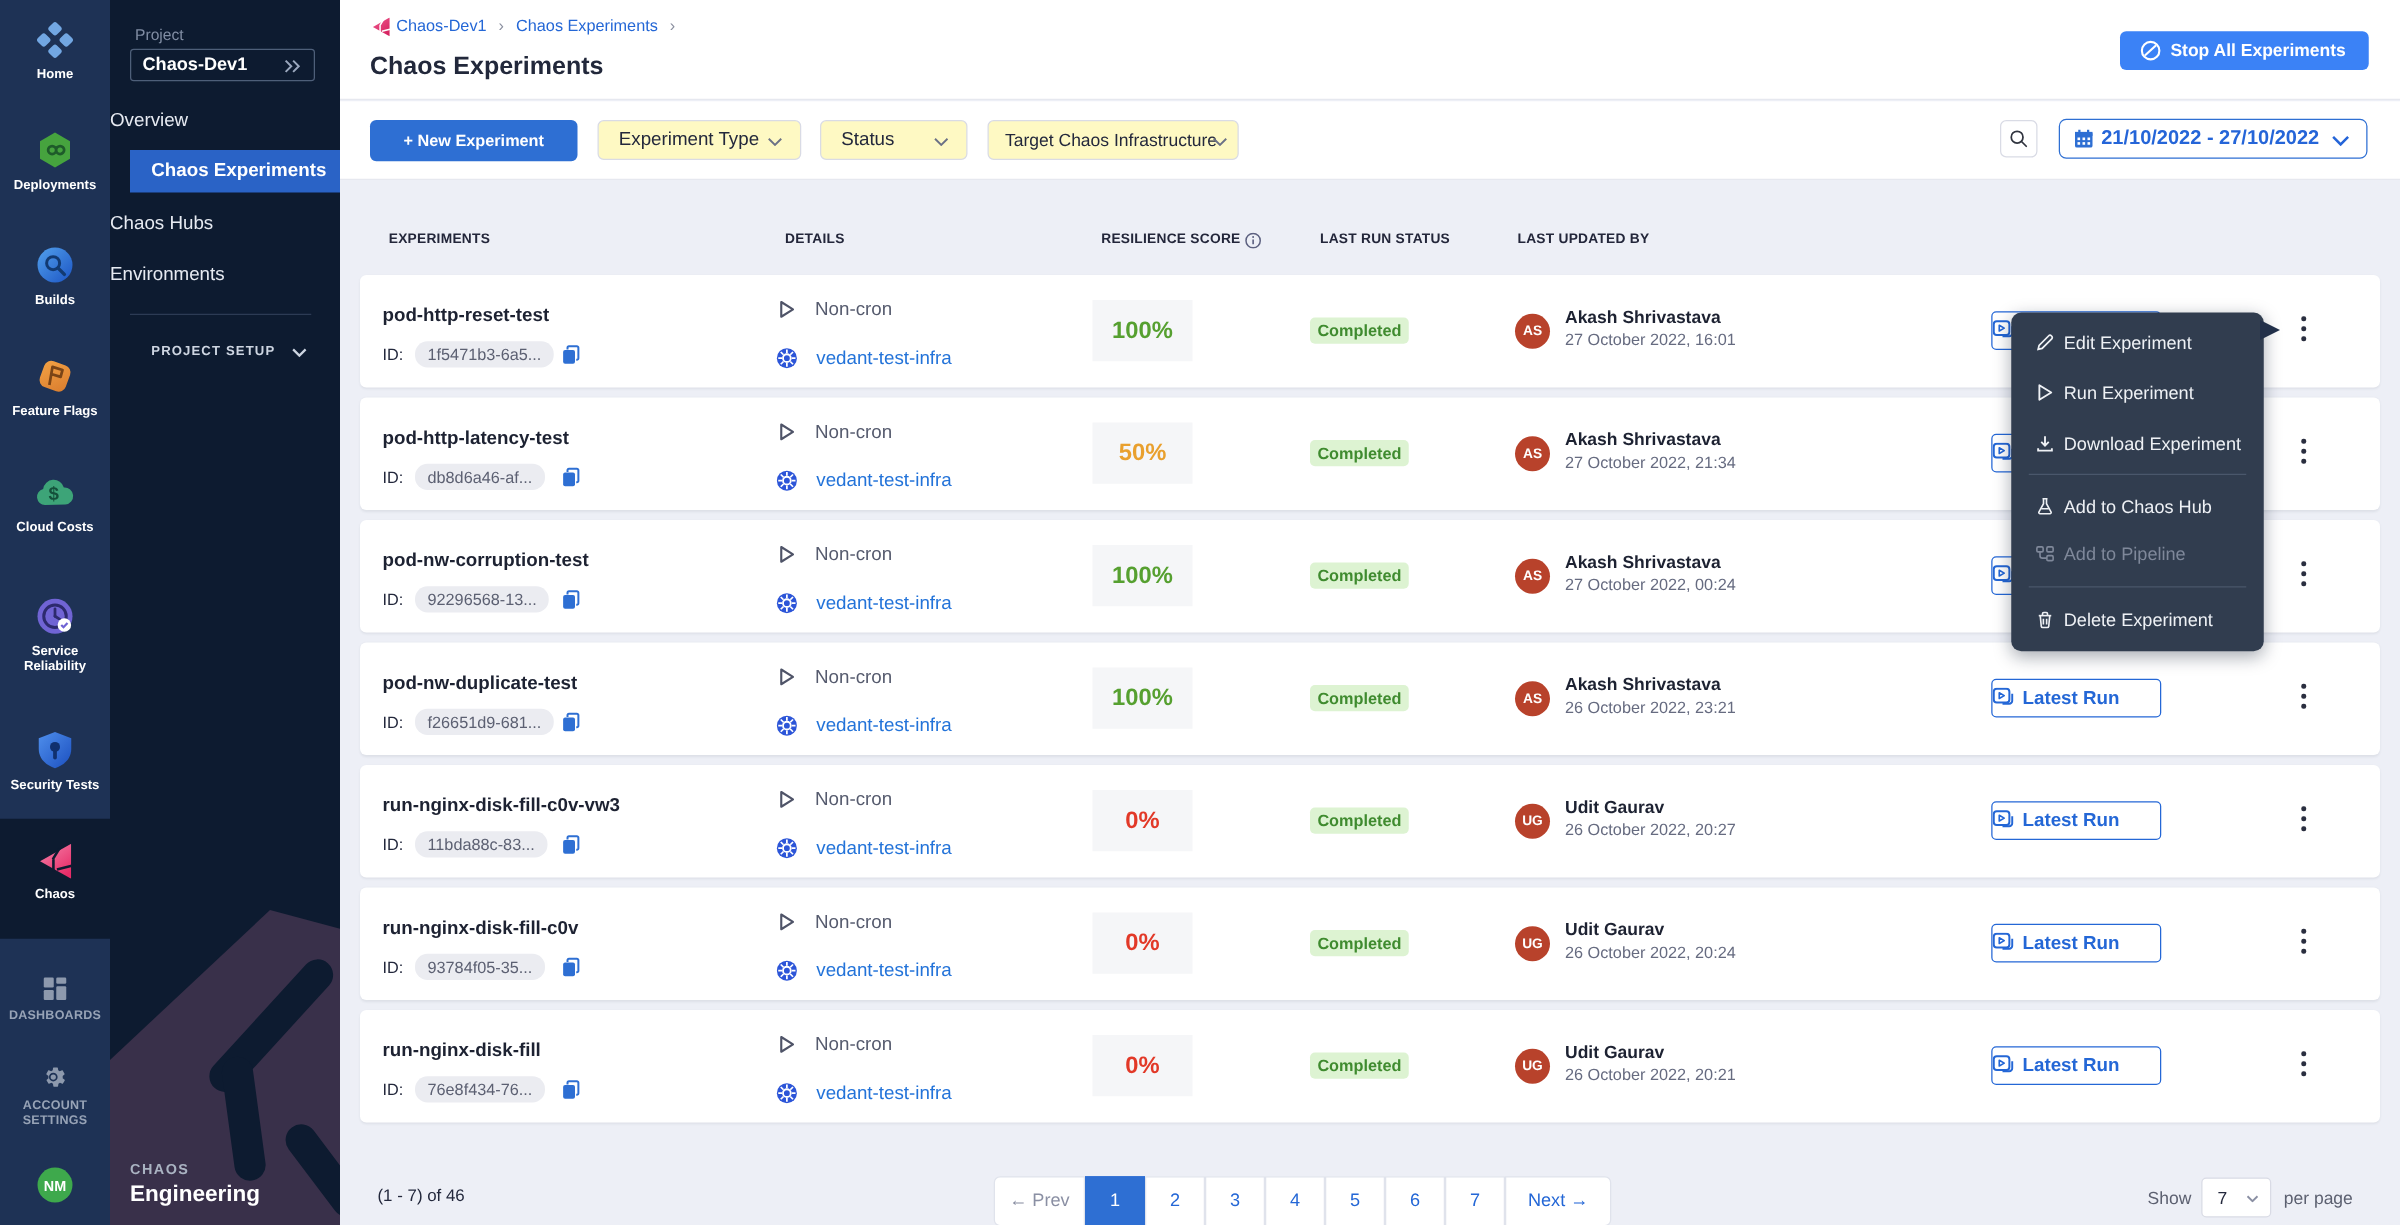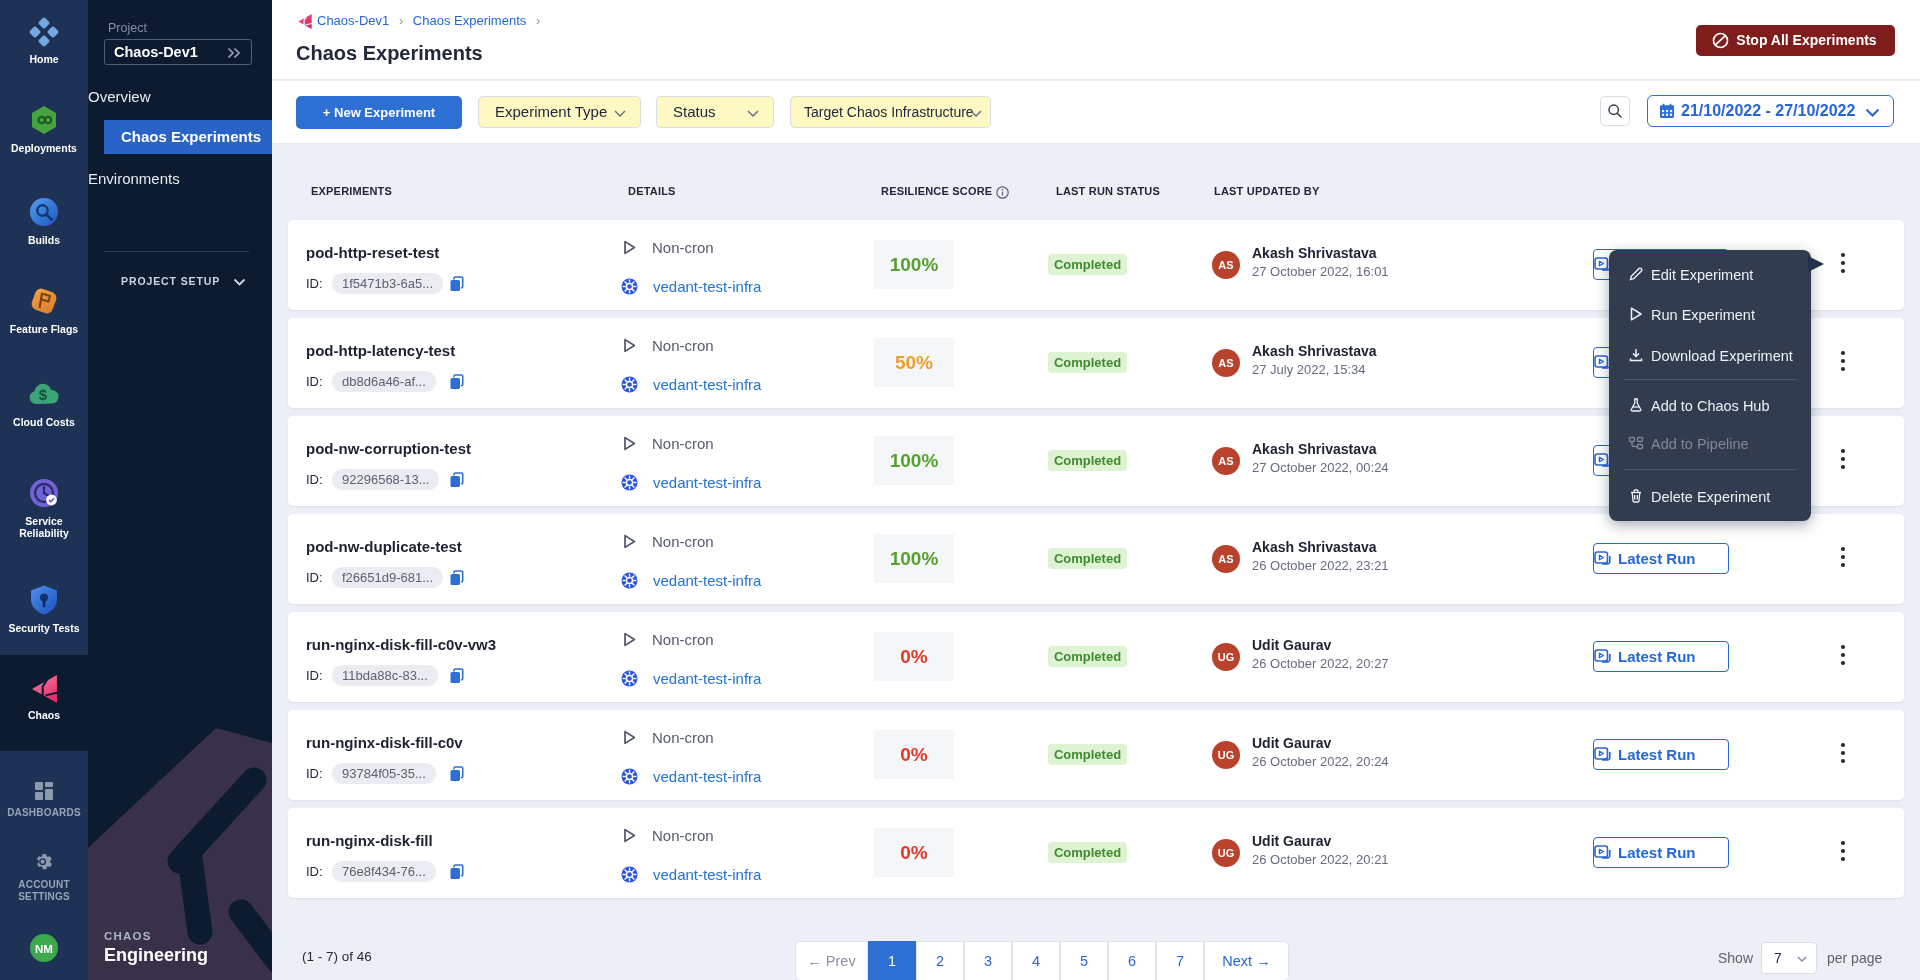--- a/index.html
+++ b/index.html
@@ -26,21 +26,21 @@
 #chaoseng { position:absolute; left:16px; bottom:14px; z-index:3; }
 #chaoseng .s1 { color:#aab3c2; font-size:11.5px; font-weight:700; letter-spacing:1.2px; }
 #chaoseng .s2 { color:#fff; font-size:18px; font-weight:700; margin-top:3px; }
 
 
 #main { position:absolute; left:272px; top:0; width:1648px; height:980px; background:#edeff6; }
 #pagehead { position:absolute; left:0; top:0; width:1748px; height:80px; background:#fff; border-bottom:1px solid #e6e8ef; }
 #breadcrumb { position:absolute; left:45px; top:13px; font-size:13px; color:#2467d6; }
 #breadcrumb .sep { color:#8b90a0; margin:0 6px; font-size:13px; }
 #h1 { position:absolute; left:24px; top:42px; font-size:20px; font-weight:700; color:#22283b; }
-#stopbtn { position:absolute; left:1424px; top:25px; width:199px; height:31px; background:#7f1d1d; border-radius:5px; color:#fff; font-size:14px; font-weight:700; line-height:31px; text-align:center; }
+#stopbtn { position:absolute; left:1424px; top:25px; width:199px; height:31px; background:#3b82f6; border-radius:5px; color:#fff; font-size:14px; font-weight:700; line-height:31px; text-align:center; }
 #toolbar { position:absolute; left:0; top:81px; width:1648px; height:63px; background:#fff; border-bottom:1px solid #e6e8ef; }
 .filterbox { position:absolute; top:15px; height:32px; border:1px solid #d9dbe5; border-radius:5px; background:#fef9c3; color:#23283c; font-size:15px; line-height:30px; padding-left:16px; }
 #newexp { position:absolute; left:24px; top:15px; width:166px; height:33px; background:#2e6fd3; border-radius:5px; color:#fff; font-size:13px; font-weight:700; text-align:center; line-height:33px; }
 #searchbtn { position:absolute; left:1328px; top:15px; width:30px; height:30px; border:1px solid #d9dbe5; border-radius:5px; }
 #datebox { position:absolute; left:1375px; top:14px; width:247px; height:32px; border:1.6px solid #2e6fd3; border-radius:6px; color:#2565d8; font-weight:700; font-size:16px; line-height:29px; }
 
 
 .th { position:absolute; font-size:11px; font-weight:700; color:#23263a; letter-spacing:0.2px; }
 .row { position:absolute; left:16px; width:1616px; height:90px; background:#fff; border-radius:5px; box-shadow:0 1px 2px rgba(40,50,70,0.08); }
 .ename { position:absolute; left:18px; top:24px; font-size:15px; font-weight:700; color:#1d2232; }
@@ -215,20 +215,21 @@
       <svg width="14" height="12" viewBox="0 0 14 12" style="position:absolute; right:10px; top:7px;">
         <g fill="none" stroke="#9aa7bd" stroke-width="1.6">
           <path d="M1.5 1.5 L6 6 L1.5 10.5"></path>
           <path d="M7.5 1.5 L12 6 L7.5 10.5"></path>
         </g>
       </svg>
     </div>
   <div id="projmenu">
     <div class="pmi">Overview</div>
     <div class="pmi sel">Chaos Experiments</div>
+    <div class="pmi">Chaos Hubs</div>
     <div class="pmi">Environments</div>
   </div>
   <div id="pdivider"></div>
   <div id="psetup">PROJECT SETUP</div>
   <svg width="13" height="8" viewBox="0 0 13 8" style="position:absolute; left:145px; top:278px;">
       <path d="M1.5 1.5 L6.5 6.5 L11.5 1.5" fill="none" stroke="#cdd5e1" stroke-width="1.8"></path>
     </svg>
   <div id="chaoseng">
       <div class="s1">CHAOS</div>
       <div class="s2">Engineering</div>
@@ -373,21 +374,21 @@
         <line x1="11.2" y1="11.2" x2="13.4" y2="13.4"></line>
         <line x1="3.6" y1="13.4" x2="5.8" y2="11.2"></line>
         <line x1="11.2" y1="5.8" x2="13.4" y2="3.6"></line>
       </g>
     </svg>
   <div class="dinfra">vedant-test-infra</div>
   <div class="scorebox sc-o">50%</div>
   <div class="statuspill">Completed</div>
   <div class="avatar">AS</div>
   <div class="uname">Akash Shrivastava</div>
-    <div class="udate">27 July 2022, 15:34</div>
+    <div class="udate">27 October 2022, 21:34</div>
   <div class="lrbtn"><svg width="17" height="15" viewBox="0 0 17 15" style="vertical-align:-2px; margin-right:7px;">
         <rect x="1" y="1" width="12.5" height="11" rx="2.4" fill="none" stroke="#2467d6" stroke-width="1.6"></rect>
         <path d="M5.4 4.2 L9.4 6.5 L5.4 8.8 Z" fill="none" stroke="#2467d6" stroke-width="1.3" stroke-linejoin="round"></path>
         <path d="M15.8 5 v5.5 a2.4 2.4 0 0 1 -2.4 2.4 H8" fill="none" stroke="#2467d6" stroke-width="1.6"></path>
       </svg>Latest Run</div>
   <div class="dots">
       <i></i>
       <i></i>
       <i></i>
     </div>

